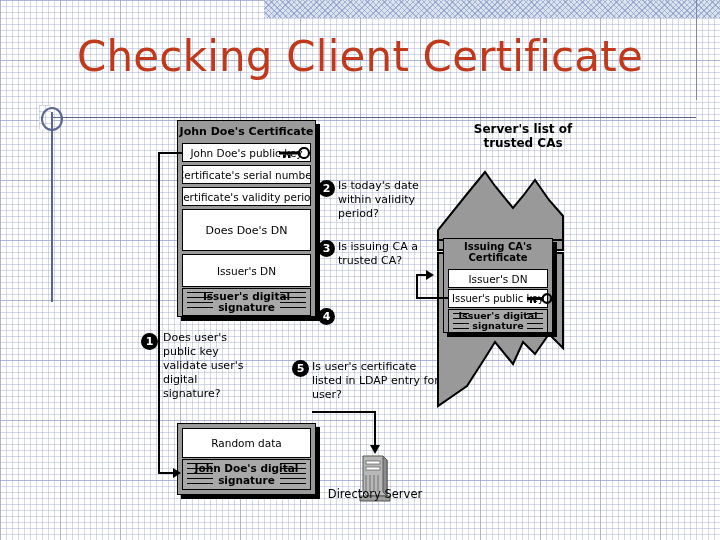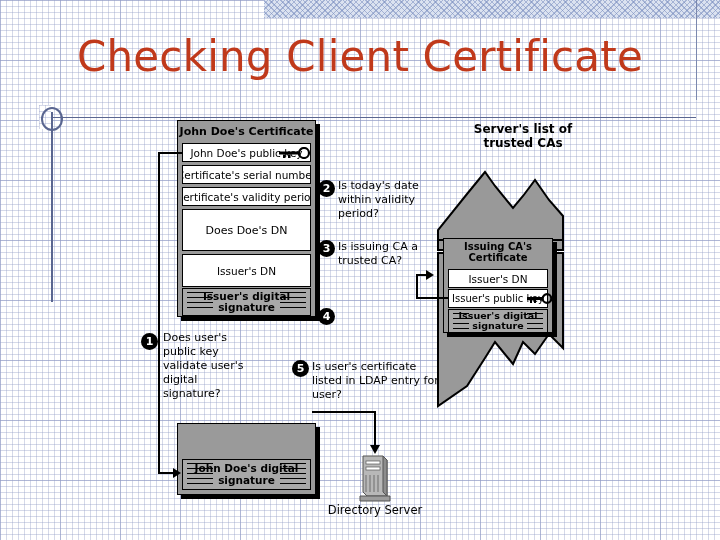--- a/index.html
+++ b/index.html
@@ -154,20 +154,23 @@
     <span>Issuer's DN</span>
   </div>
   <div class="blk sigrow" style="left:182px;top:288px;width:129px;height:28px;font-size:10.5px;">
     <span class="hash-l"></span>
     <span class="hash-r"></span>
     <span class="sigtxt">Issuer's digital signature</span>
   </div>
 
   <div class="blk cert-shadow" style="left:181px;top:427px;width:139px;height:72px;"></div>
   <div class="blk cert-panel" style="left:177px;top:423px;width:139px;height:72px;"></div>
+  <div class="blk row" style="left:182px;top:428px;width:129px;height:30px;font-size:10.5px;">
+    <span>Random data</span>
+  </div>
   <div class="blk sigrow" style="left:182px;top:459px;width:129px;height:31px;font-size:10.5px;">
     <span class="hash-l"></span>
     <span class="hash-r"></span>
     <span class="sigtxt">John Doe's digital signature</span>
   </div>
 
   <div class="ln" style="left:158px;top:152px;width:24px;height:2px;"></div>
   <div class="ln" style="left:158px;top:152px;width:2px;height:322px;"></div>
   <div class="ln" style="left:158px;top:472px;width:17px;height:2px;"></div>
   <div class="arrow right" style="left:173px;top:468px;"></div>
@@ -223,21 +226,21 @@
     <rect x="9" y="9" width="14" height="3" fill="#fff" stroke="#555" stroke-width="0.7"></rect>
     <rect x="9" y="15" width="14" height="3" fill="#fff" stroke="#555" stroke-width="0.7"></rect>
     <g stroke="#6f6f6f" stroke-width="1">
       <line x1="9" y1="23" x2="9" y2="40"></line>
       <line x1="13" y1="23" x2="13" y2="40"></line>
       <line x1="17" y1="23" x2="17" y2="40"></line>
       <line x1="21" y1="23" x2="21" y2="40"></line>
     </g>
     <polygon points="3,44 33,44 33,49 3,49" fill="#9d9d9d" stroke="#555" stroke-width="1"></polygon>
   </svg>
-  <div class="dirlabel" style="left:305px;top:503px;width:140px;font-size:11.5px;">Directory Server</div>
+  <div class="dirlabel" style="left:305px;top:487px;width:140px;font-size:11.5px;">Directory Server</div>
 
   <div class="bullet" style="left:141px;top:333px;width:17px;height:17px;font-size:11px;">
     <span>1</span>
   </div>
   <div class="steptext" style="left:163px;top:331px;width:90px;font-size:11px;">Does user's
 public key
 validate user's
 digital signature?</div>
 
   <div class="bullet" style="left:318px;top:180px;width:17px;height:17px;font-size:11px;">

